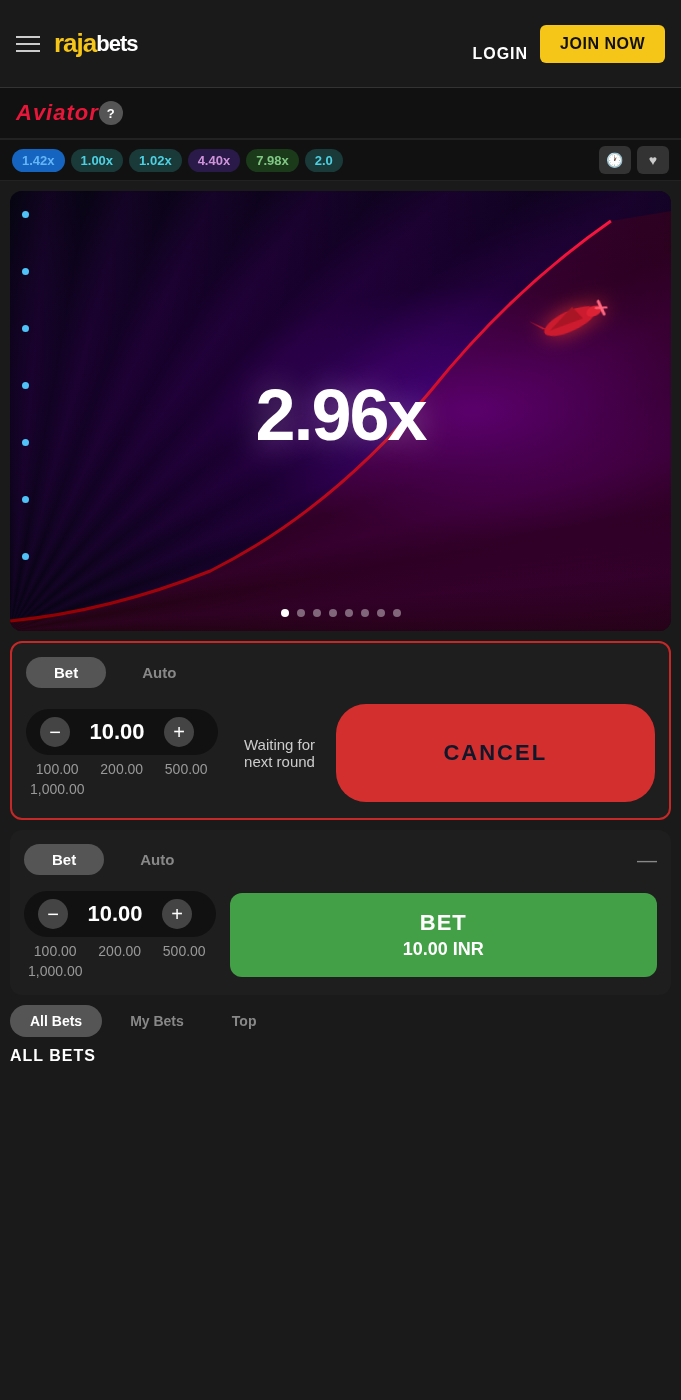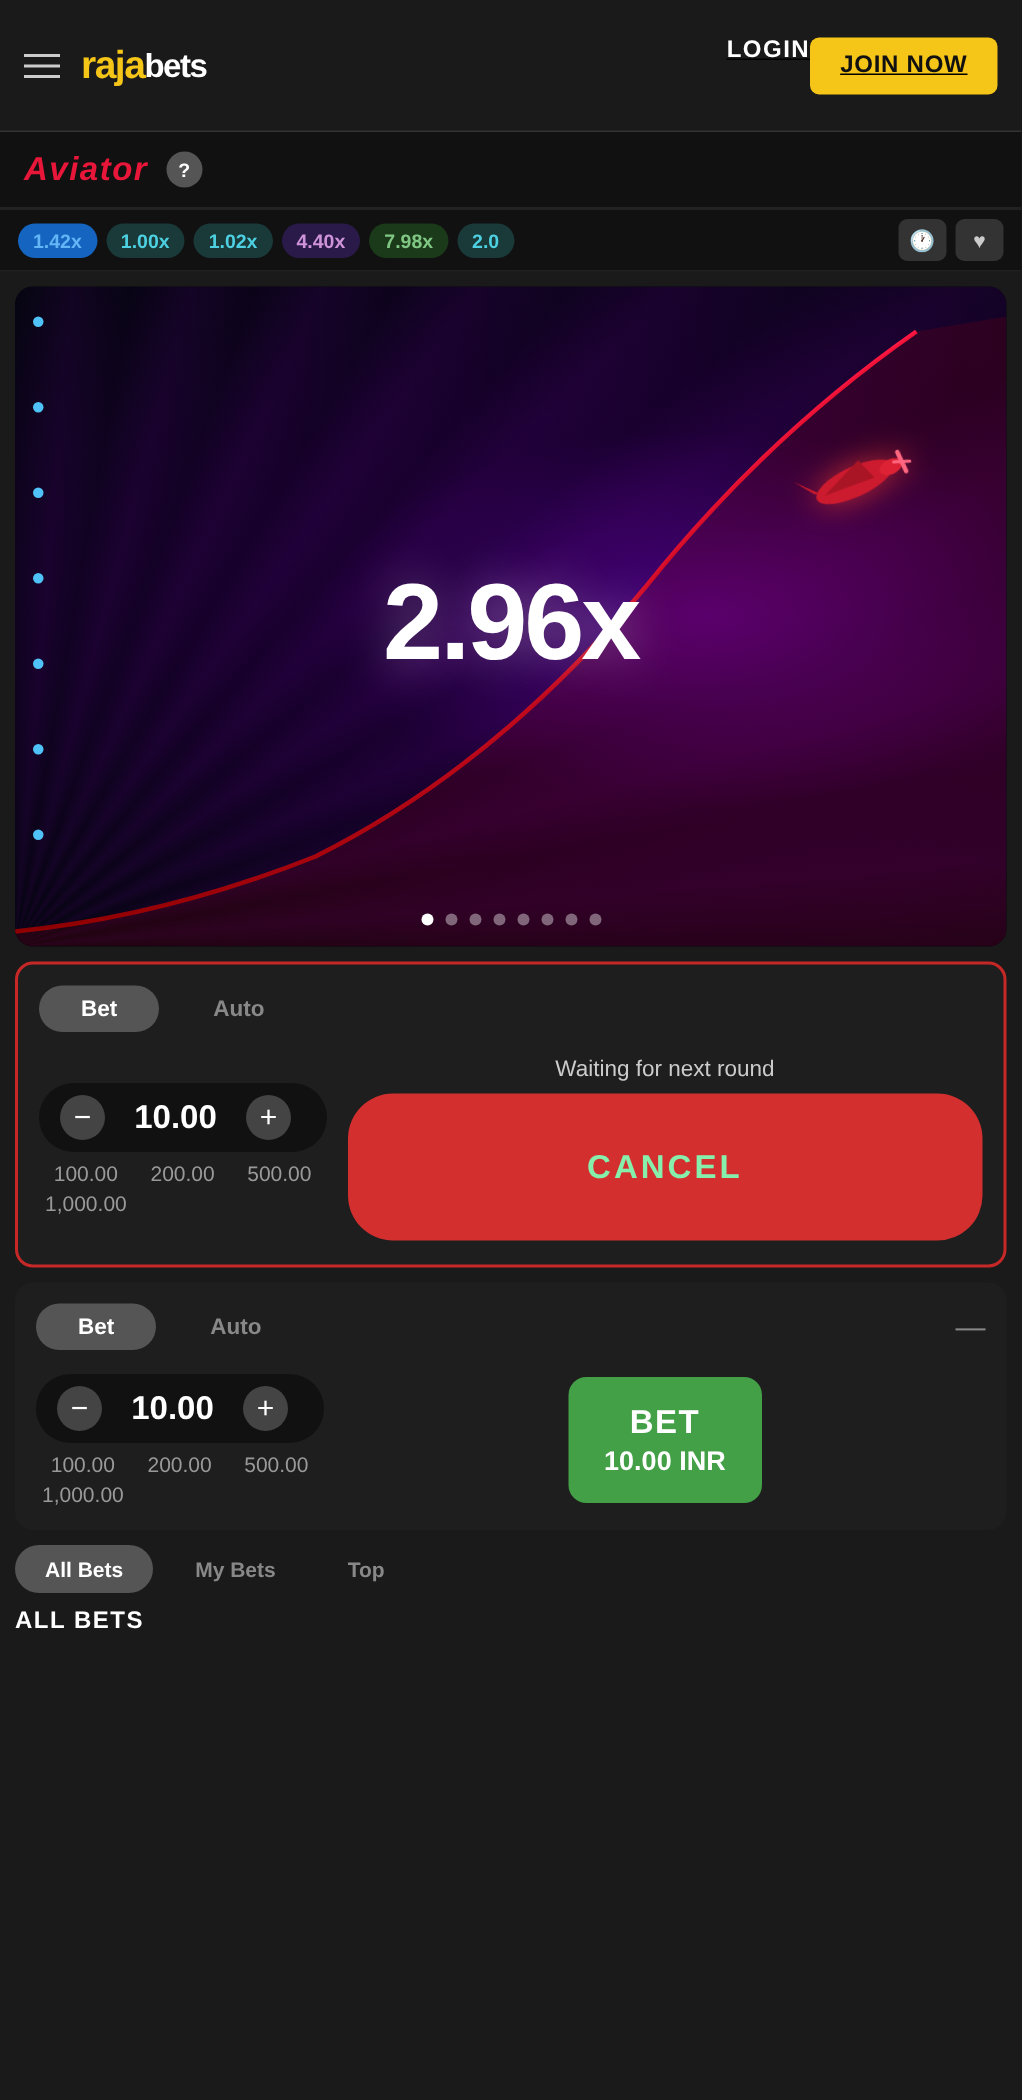--- a/index.html
+++ b/index.html
@@ -47,22 +47,22 @@
     }
     .logo-raja {
       color: #f5c518;
     }
     .logo-bets {
       color: #fff;
       font-size: 22px;
     }
     .header-right {
       display: flex;
-      align-items: flex-start;
-      text-decoration: underline;
+      align-items: flex-end;
+      gap: 12px;
     }
     .login-btn {
       background: transparent;
       border: none;
       color: #fff;
       font-size: 16px;
       font-weight: 700;
       letter-spacing: 1px;
       cursor: pointer;
     }
@@ -84,21 +84,21 @@
       display: flex;
       align-items: center;
       justify-content: space-between;
       padding: 8px 16px;
       height: 52px;
       border-bottom: 2px solid #222;
     }
     .aviator-logo {
       display: flex;
       align-items: center;
-      gap: 12px;
+      gap: 0;
       text-align: center;
     }
     .aviator-text {
       font-size: 22px;
       font-weight: 900;
       font-style: italic;
       color: #e8173a;
       letter-spacing: 1px;
     }
     .help-circle {
@@ -374,33 +374,33 @@
       padding: 0 4px;
     }
     .quick-amt {
       color: #999;
       font-size: 14px;
       text-align: center;
     }
     .action-area {
       flex: 1;
       display: flex;
-      flex-direction: column;
+      flex-direction: row;
       align-items: center;
       gap: 8px;
     }
     .waiting-text {
       color: #ccc;
       font-size: 15px;
       text-align: center;
     }
     .cancel-btn {
       background: #d32f2f;
       border: none;
-      color: #86efac;
+      color: #0f172a;
       font-size: 22px;
       font-weight: 800;
       letter-spacing: 2px;
       border-radius: 30px;
       padding: 36px 60px;
       cursor: pointer;
       width: 100%;
     }
 
     

